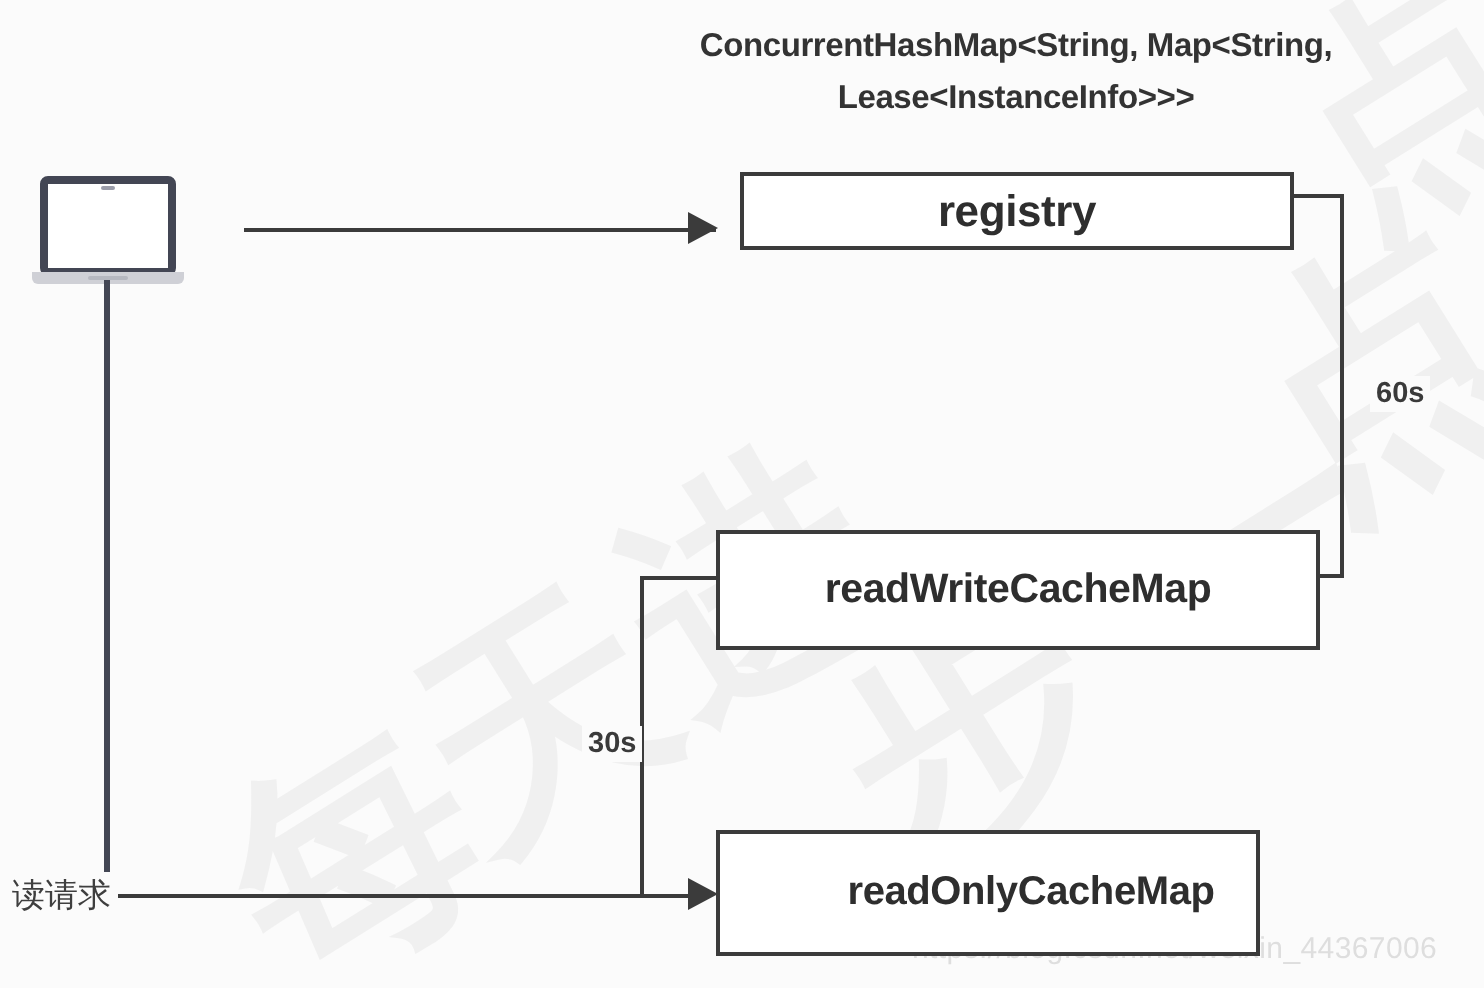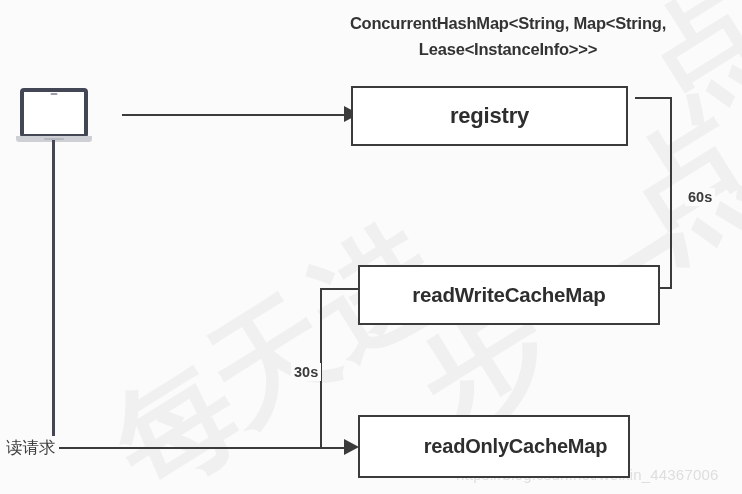--- a/index.html
+++ b/index.html
@@ -65,21 +65,21 @@
     background: #ffffff;
     border: 2.5px solid #3b3b3b;
     display: flex;
     align-items: center;
     justify-content: center;
     font-size: 22px;
     font-weight: bold;
     color: #2e2e2e;
     letter-spacing: -0.2px;
   }
-  #node-registry { left: 351px; top: 86px;  width: 277px; height: 60px; text-align: center; }
+  #node-registry { left: 370px; top: 86px;  width: 277px; height: 39px; text-align: center; }
   #node-rwcache  { left: 358px; top: 265px; width: 302px; height: 60px; font-size: 20.5px; }
   #node-rocache  { left: 358px; top: 415px; width: 272px; height: 63px; font-size: 20px; padding-left: 43px; }
 
   
   .laptop {
     position: absolute;
     left: 16px;
     top: 88px;
     width: 76px;
     height: 54px;

